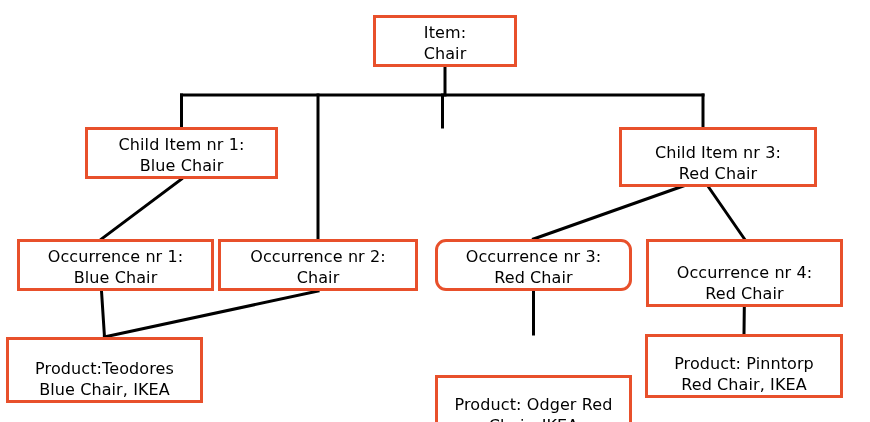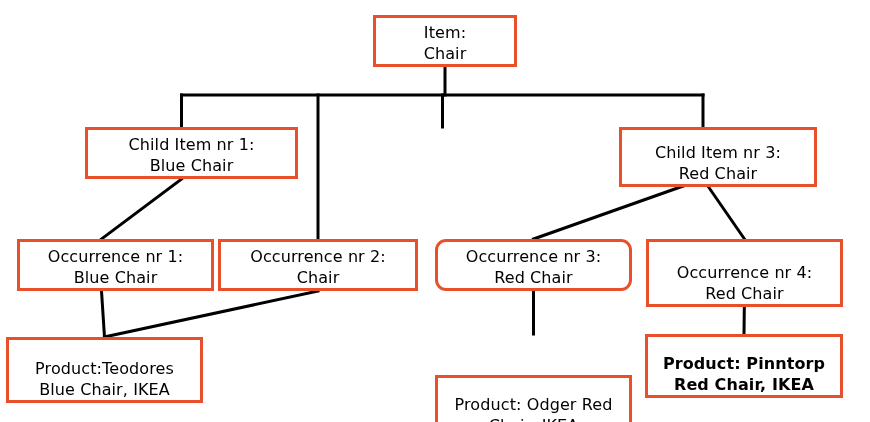--- a/index.html
+++ b/index.html
@@ -37,30 +37,30 @@
   }
   .node-label {
     font-size: 16px;
     line-height: 21px;
     color: #000000;
     white-space: pre-line;
     letter-spacing: 0.1px;
   }
   
   .n-item   { left: 373px; top: 15px;  width: 144px; height: 52px; }
-  .n-child1 { left: 85px;  top: 127px; width: 213px; height: 52px; }
+  .n-child1 { left: 85px;  top: 127px; width: 193px; height: 52px; }
   .n-child2 { left: 343px; top: 127px; width: 199px; height: 52px; }
   .n-child3 { left: 619px; top: 127px; width: 198px; height: 60px; }
   .n-occ1   { left: 17px;   top: 239px; width: 197px; height: 52px; }
   .n-occ2   { left: 218px; top: 239px; width: 200px; height: 52px; }
   .n-occ3   { left: 435px; top: 239px; width: 197px; height: 52px; border-radius: 11px; }
   .n-occ4   { left: 646px; top: 239px; width: 197px; height: 68px; }
   .n-prod1  { left: 6px;   top: 337px; width: 197px; height: 66px; }
   .n-prod2  { left: 435px; top: 334px; width: 197px; height: 64px; margin-top: 41px; }
-  .n-prod3  { left: 645px; top: 334px; width: 198px; height: 64px; font-weight: bold; }
+  .n-prod3  { left: 645px; top: 334px; width: 198px; height: 64px; }
 </style>
 </head>
 <body>
 
 <div class="canvas">
   <svg id="edges" xmlns="http://www.w3.org/2000/svg" viewBox="0 0 870 422">
       <line x1="445" y1="67" x2="445" y2="95" stroke="#000000" stroke-width="3" stroke-linecap="square"></line>
       <line x1="181.5" y1="95" x2="703" y2="95" stroke="#000000" stroke-width="3" stroke-linecap="square"></line>
       <line x1="181.5" y1="95" x2="181.5" y2="127" stroke="#000000" stroke-width="3" stroke-linecap="square"></line>
       <line x1="442.5" y1="95" x2="442.5" y2="127" stroke="#000000" stroke-width="3" stroke-linecap="square"></line>

